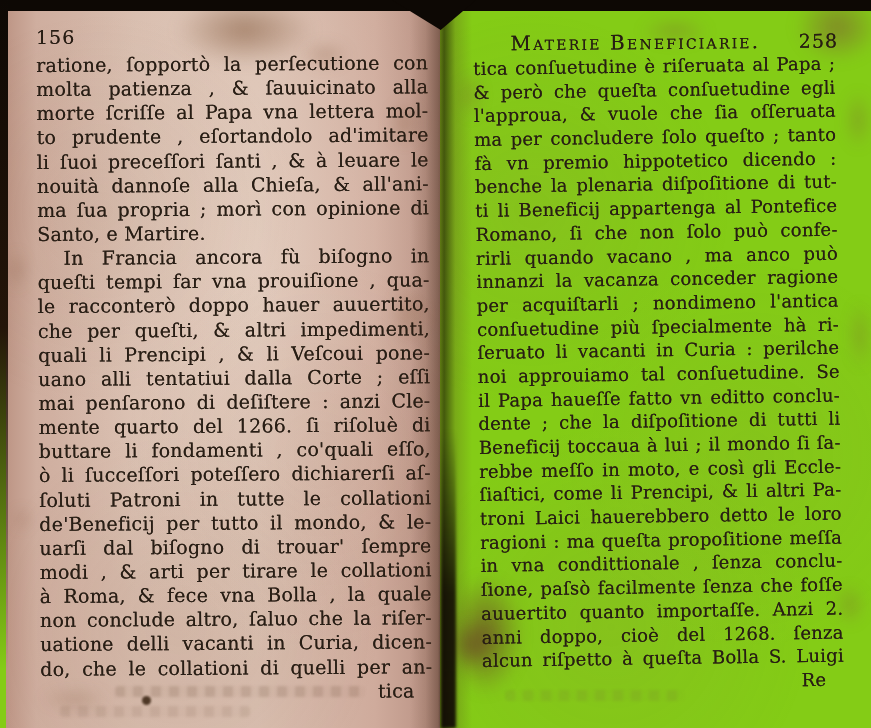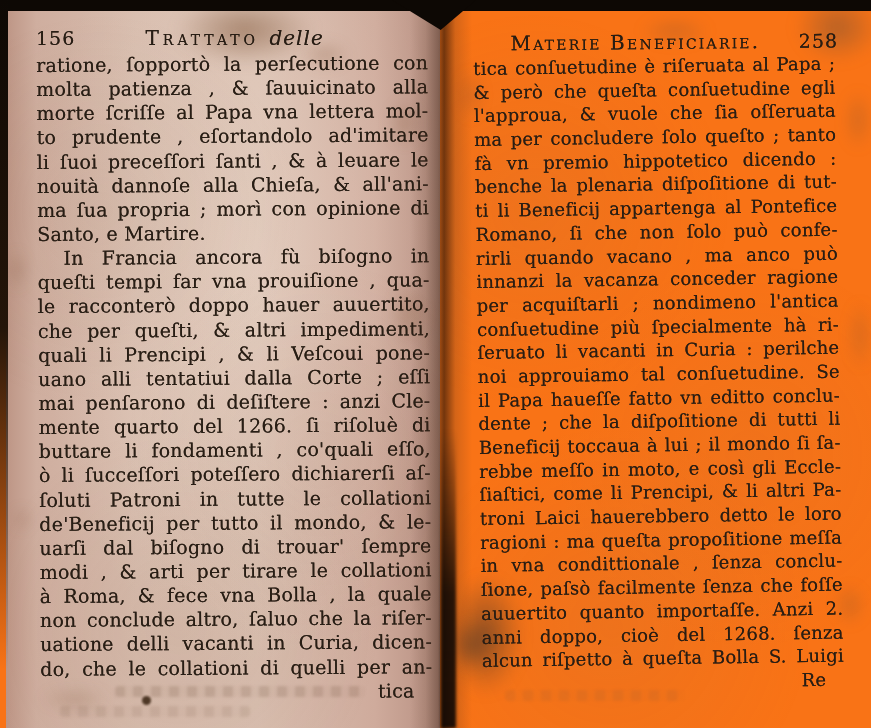--- a/index.html
+++ b/index.html
@@ -1,17 +1,17 @@
 <!DOCTYPE html>
 <html><head>
 <meta charset="utf-8">
 <style>
   html,body{margin:0;padding:0;background:#0d0804;}
   .scene{position:relative;width:871px;height:728px;overflow:hidden;
-         font-family:"DejaVu Serif", serif;background:#f97316;}
+         font-family:"DejaVu Serif", serif;background:#84cc16;}
 
   
   .page{position:absolute;z-index:1;border-radius:4px 4px 0 0;}
   .page-left{left:6px;top:10px;width:434px;height:718px;
     background:
       radial-gradient(ellipse at 55% 35%, rgba(255,242,230,.28), rgba(255,242,230,0) 62%),
       linear-gradient(90deg,#bd9585 0%,#cfae9f 7%,#d7bcad 30%,#d9bfb0 58%,#cfab9c 85%,#b78f81 100%);}
   .page-right{left:438px;top:8px;width:433px;height:720px;
     background:
       radial-gradient(ellipse at 45% 40%, rgba(255,244,232,.30), rgba(255,244,232,0) 65%),
@@ -90,24 +90,20 @@
   <div class="stain strong" style="left:448px;top:575px;width:75px;height:120px;"></div>
   <div class="stain strong" style="left:452px;top:620px;width:40px;height:50px;"></div>
   <div class="stain faint" style="left:460px;top:70px;width:22px;height:50px;"></div>
 
   <div class="ghost" style="left:115px;top:686px;width:250px;"></div>
   <div class="ghost" style="left:60px;top:706px;width:190px;opacity:.32;"></div>
   <div class="ghost" style="left:505px;top:690px;width:180px;opacity:.28;"></div>
 
   <div class="header header-left">
     <span class="pagenum">156</span>
-    <span class="rtitle">
-      <span>Trattato</span>
-      <span class="ital">delle</span>
-    </span>
     <span class="hspacer"></span>
   </div>
 
   <div class="header header-right">
     <span class="rtitle">Materie Beneficiarie.</span>
     <span class="pagenum">258</span>
   </div>
 
   <div class="textblock body-left">
     <div class="line">ratione, ſopportò la perſecutione con</div>

